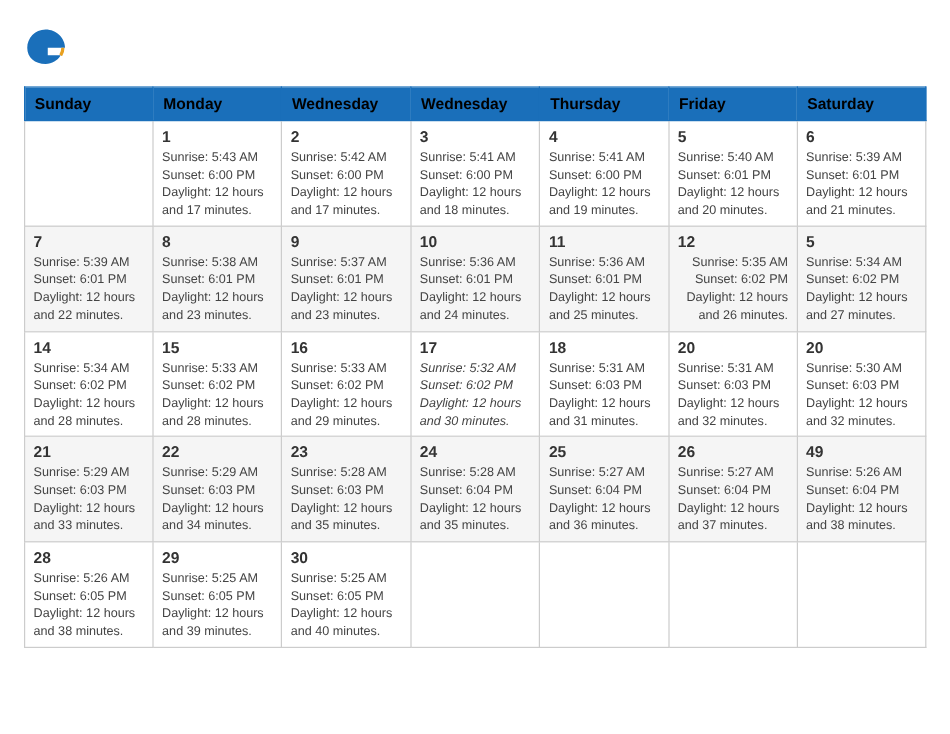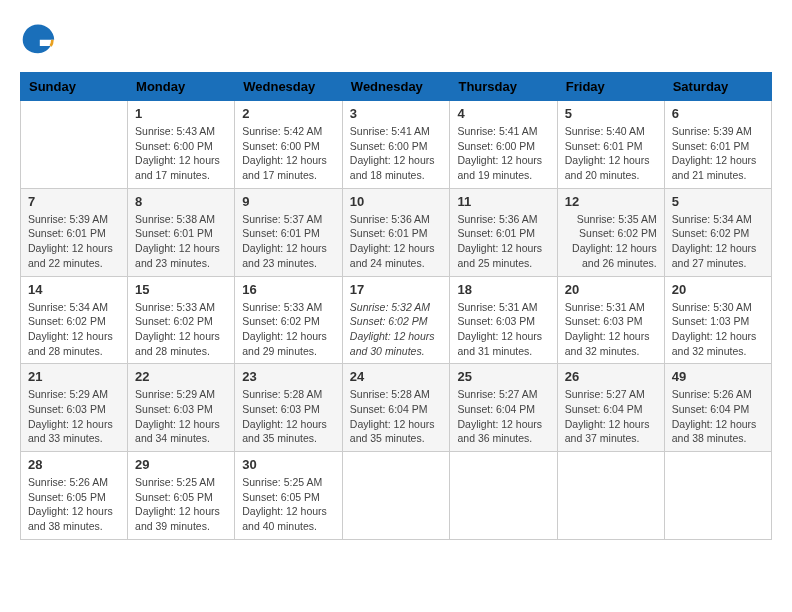--- a/index.html
+++ b/index.html
@@ -264,21 +264,21 @@
         <td>
           <span class="day-number">20</span>
           <div class="day-info" style="white-space: pre-line;">Sunrise: 5:31 AM
 Sunset: 6:03 PM
 Daylight: 12 hours
 and 32 minutes.</div>
         </td>
         <td>
           <span class="day-number">20</span>
           <div class="day-info" style="white-space: pre-line;">Sunrise: 5:30 AM
-Sunset: 1:03 PM
+Sunset: 6:03 PM
 Daylight: 12 hours
 and 32 minutes.</div>
         </td>
       </tr>
       <tr class="week-row">
         <td>
           <span class="day-number">21</span>
           <div class="day-info" style="white-space: pre-line;">Sunrise: 5:29 AM
 Sunset: 6:03 PM
 Daylight: 12 hours

